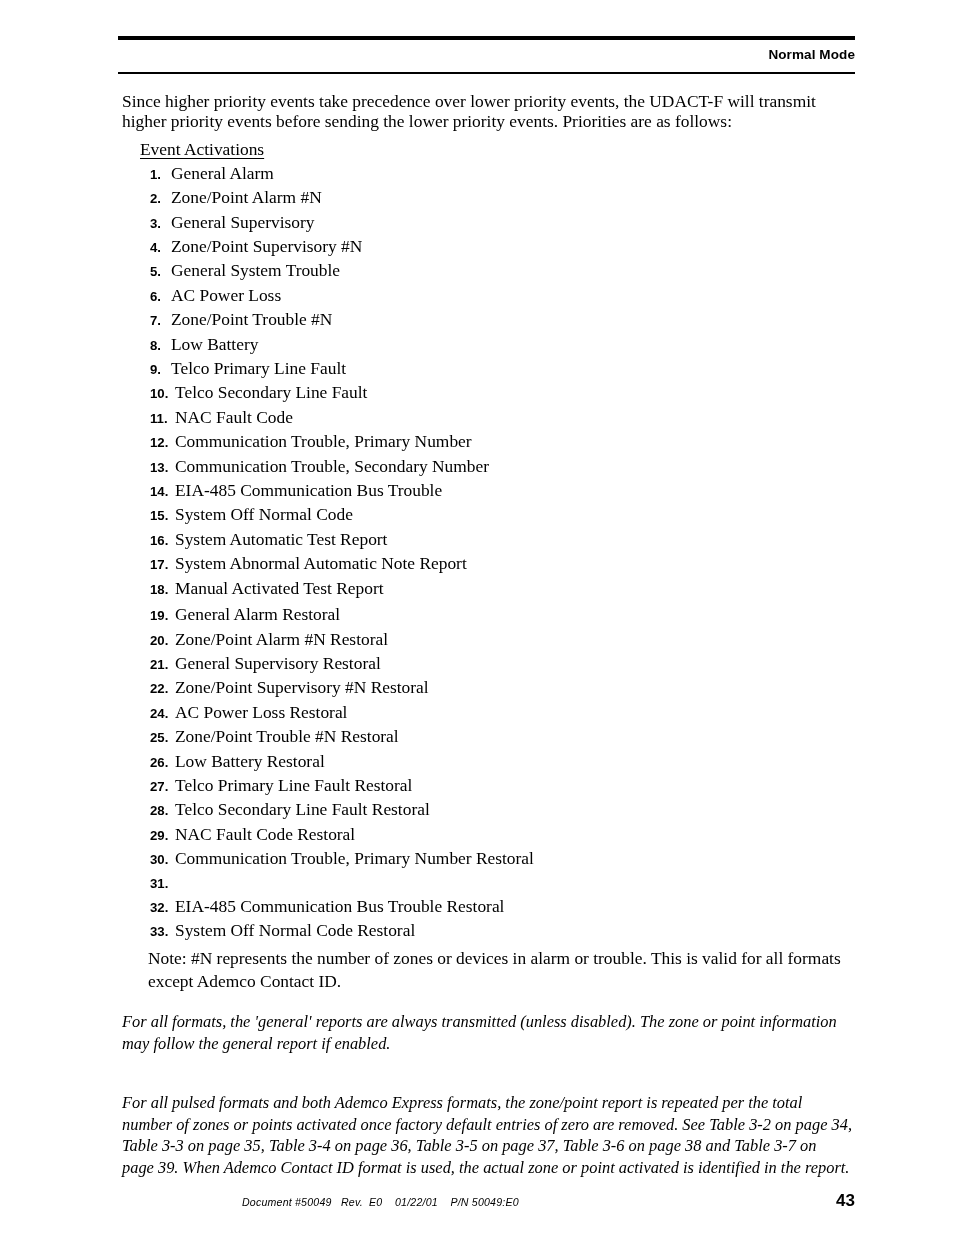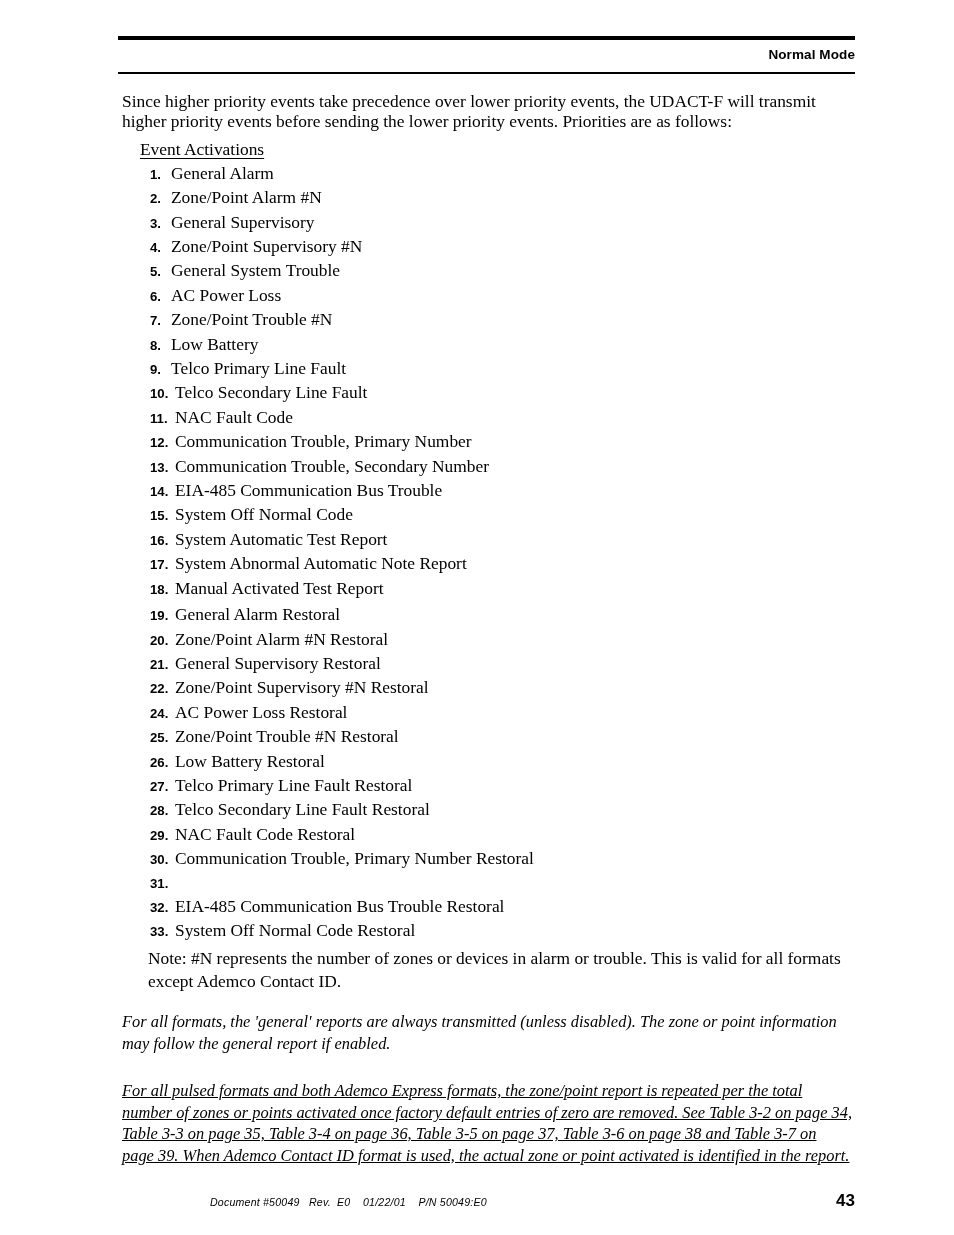--- a/index.html
+++ b/index.html
@@ -115,40 +115,39 @@
   }
 
   .ital-para {
     font-style: italic;
     font-size: 16.4px;
     line-height: 21.6px;
     margin-top: 9px;
     max-width: 731px;
   }
   .ital-para.second {
-    margin-top: 26px;
-    text-decoration: underline;
+    margin-top: 38px;
   }
 
   
   .page-footer {
     position: absolute;
     left: 122px;
     top: 1191px;
     width: 733px;
     display: flex;
     align-items: baseline;
     justify-content: space-between;
   }
   .footer-doc {
     font-family: "Liberation Sans", "DejaVu Sans", sans-serif;
     font-style: italic;
     font-size: 10.6px;
     letter-spacing: 0.2px;
-    margin-left: 88px;
+    margin-left: 120px;
     white-space: pre;
   }
   .footer-pageno {
     font-family: "Liberation Sans", "DejaVu Sans", sans-serif;
     font-weight: bold;
     font-size: 17px;
   }
 </style>
 </head>
 <body>

